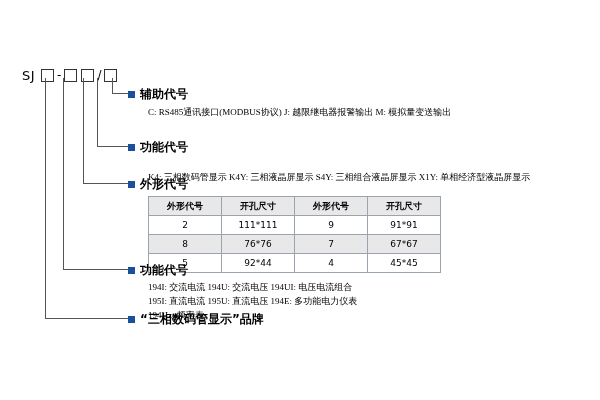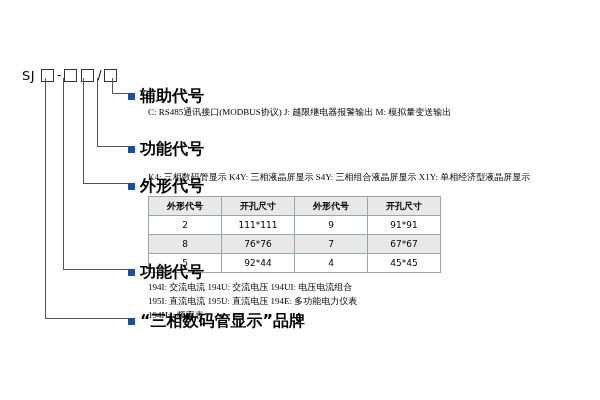--- a/index.html
+++ b/index.html
@@ -70,21 +70,21 @@
     white-space: nowrap;
   }
   .sq {
     width: 7px;
     height: 7px;
     background: #1a4f9c;
     margin-right: 5px;
     display: inline-block;
   }
   .sec-title {
-    font-size: 16px;
+    font-size: 12px;
     color: #000;
     font-weight: bold;
   }
   
   .trow {
     position: absolute;
     font-size: 9px;
     color: #000;
     white-space: nowrap;
     line-height: 12px;

